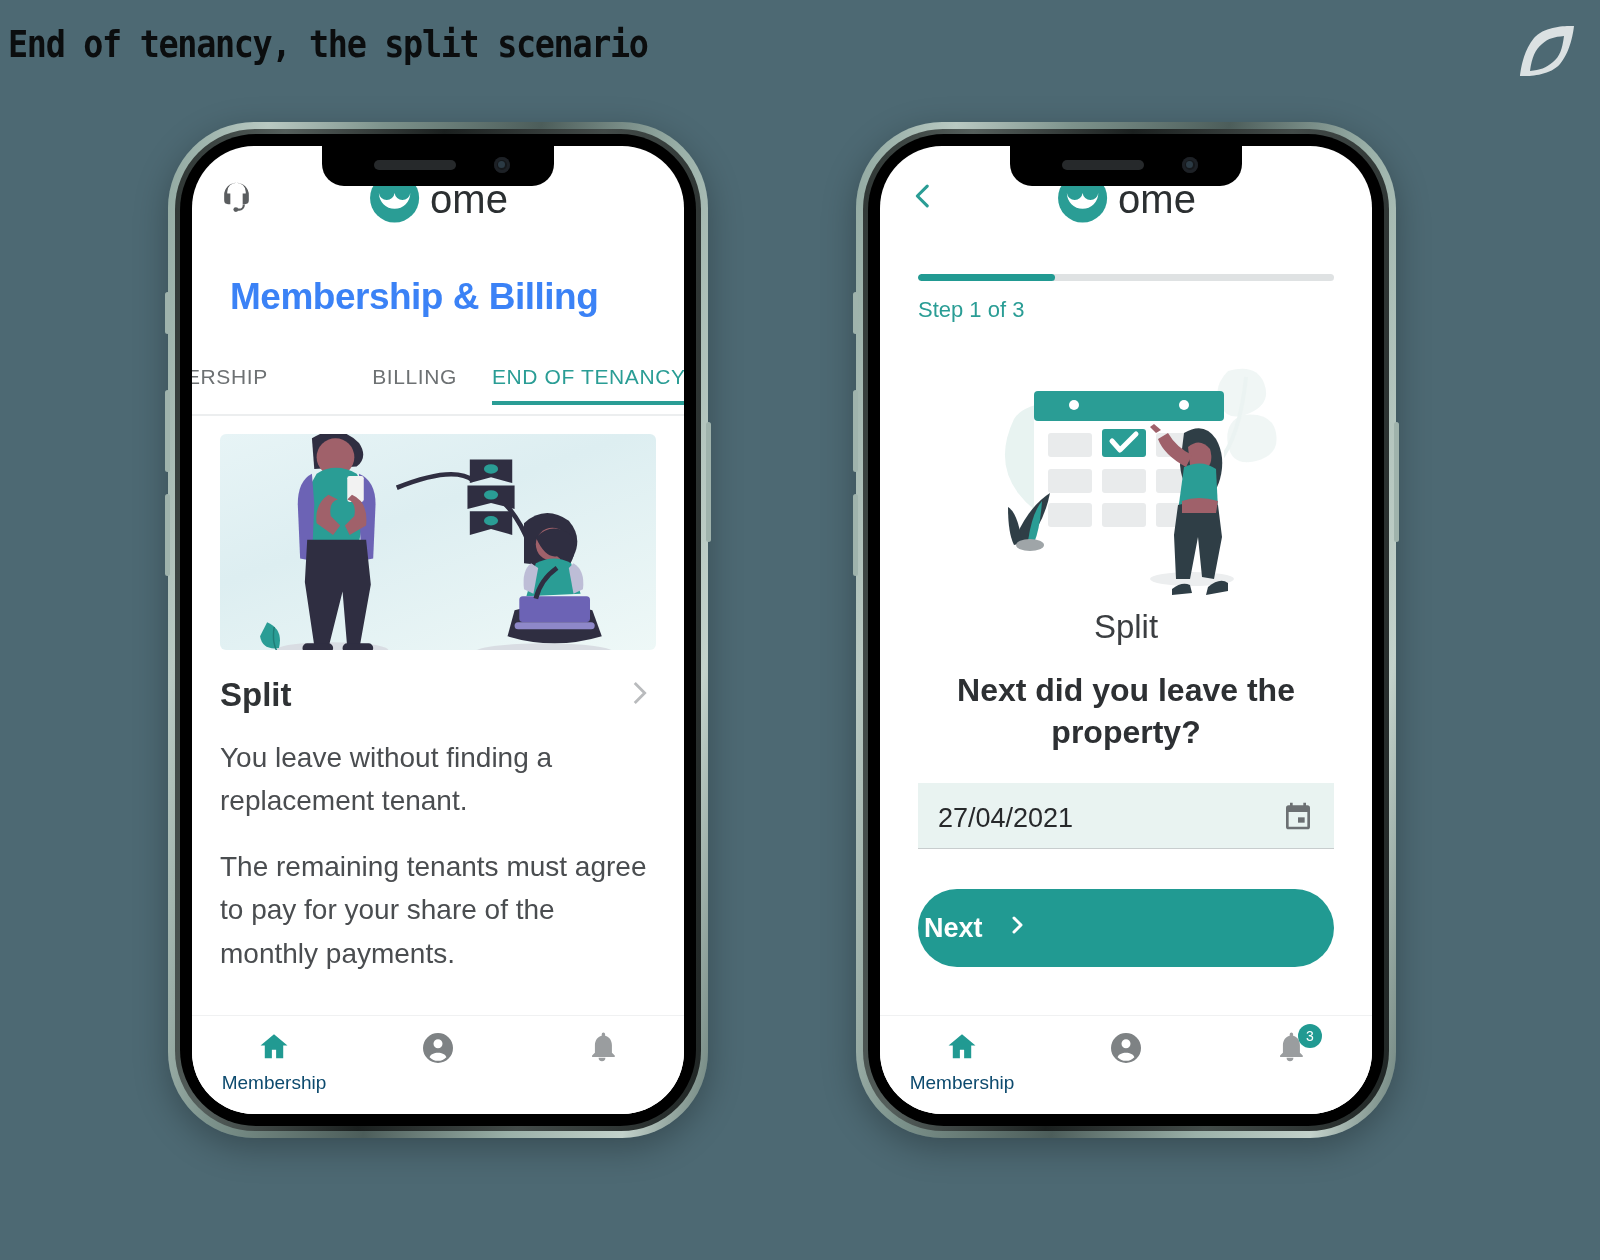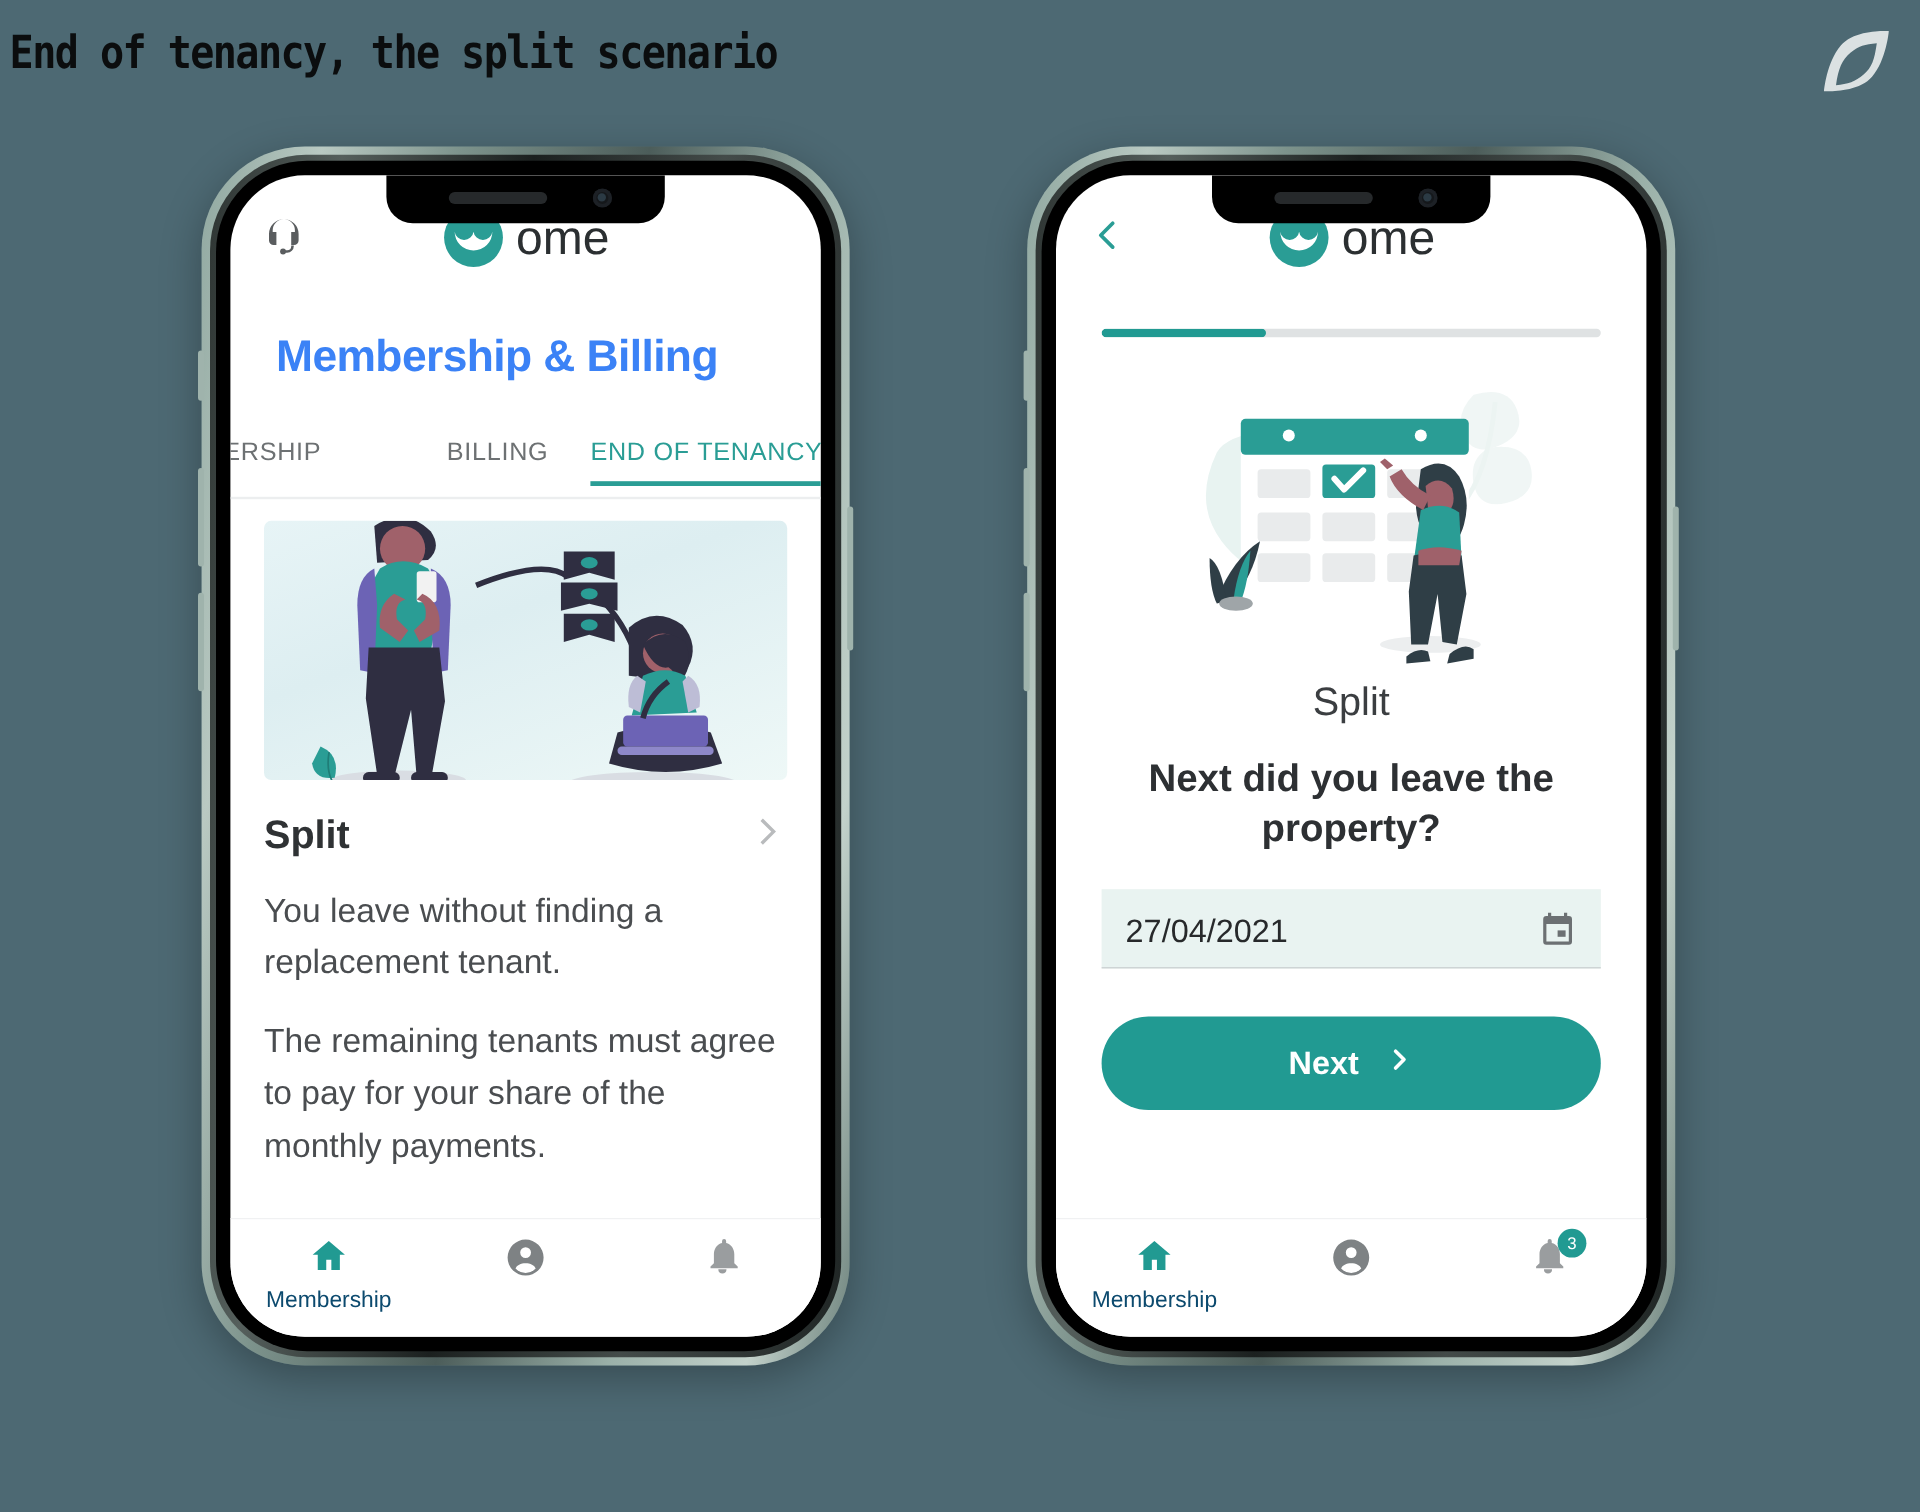--- a/index.html
+++ b/index.html
@@ -154,21 +154,21 @@
   }
   .field{
     margin:30px 38px 0 38px;background:#e9f3f1;border-bottom:1.5px solid #c8cdce;
     padding:16px 20px 14px 20px;position:relative;box-sizing:border-box;
   }
   .field .flabel{font-size:19px;color:#6a6e70;}
   .field .fvalue{font-size:27px;color:#27292b;margin-top:4px;}
   .cal-ico{position:absolute;right:20px;top:50%;transform:translateY(-50%);width:32px;height:32px;}
   .next-btn{
     margin:40px 38px 0 38px;height:78px;border-radius:40px;background:#219a92;
-    display:flex;align-items:center;justify-content:center;gap:22px;
+    display:flex;align-items:center;justify-content:flex-start;gap:22px;
     color:#fff;font-size:27px;font-weight:bold;border:none;cursor:pointer;
     width:calc(100% - 76px);box-sizing:border-box;
   }
 </style>
 </head>
 <body>
 
 <div class="page-title">End of tenancy, the split scenario</div>
 
 <div class="brand-mark">
@@ -347,20 +347,21 @@
         </span>
         <span class="logo-text">ome</span>
       </div>
     </div>
 
     <div class="progress-wrap">
       <div class="progress-track">
         <div class="progress-fill" id="progress-fill" style="width: 33%;"></div>
       </div>
     </div>
+    <div class="step-label">Step 1 of 3</div>
 
     <div class="illus2">
       <svg viewBox="0 0 340 255" width="340" height="255">
         <path d="M58 78 q-20 42 4 74 q24 32 70 36 q46 4 80 -12 q34 -16 48 -46 q14 -30 -8 -52 q-22 -22 -70 -22 q-48 0 -82 4 q-34 4 -42 18 Z" fill="#e8f3f1"></path>
         <g opacity=".55">
           <path d="M272 30 q28 -8 36 12 q8 20 -14 30 q-22 10 -30 -8 q-8 -18 8 -34 Z" fill="#e4efed"></path>
           <path d="M286 74 q30 -4 34 18 q4 22 -20 28 q-24 6 -28 -16 q-4 -22 14 -30 Z" fill="#e4efed"></path>
           <path d="M290 36 q-6 60 -28 86" stroke="#dcebe8" stroke-width="4" fill="none"></path>
         </g>
 

